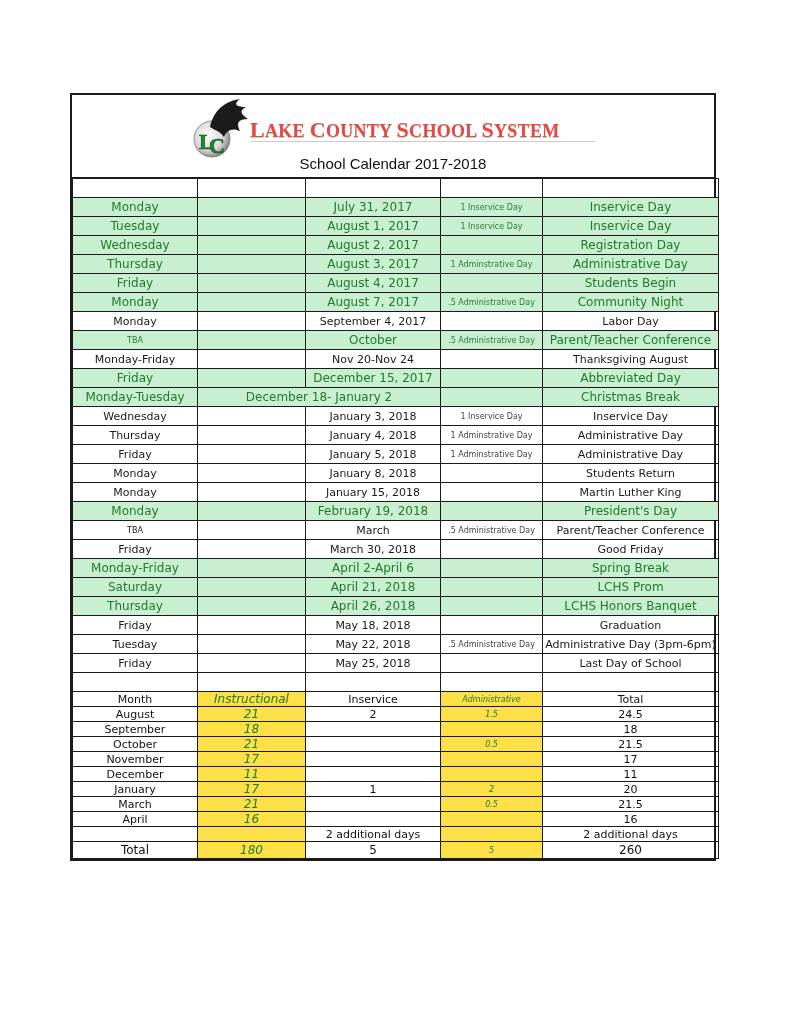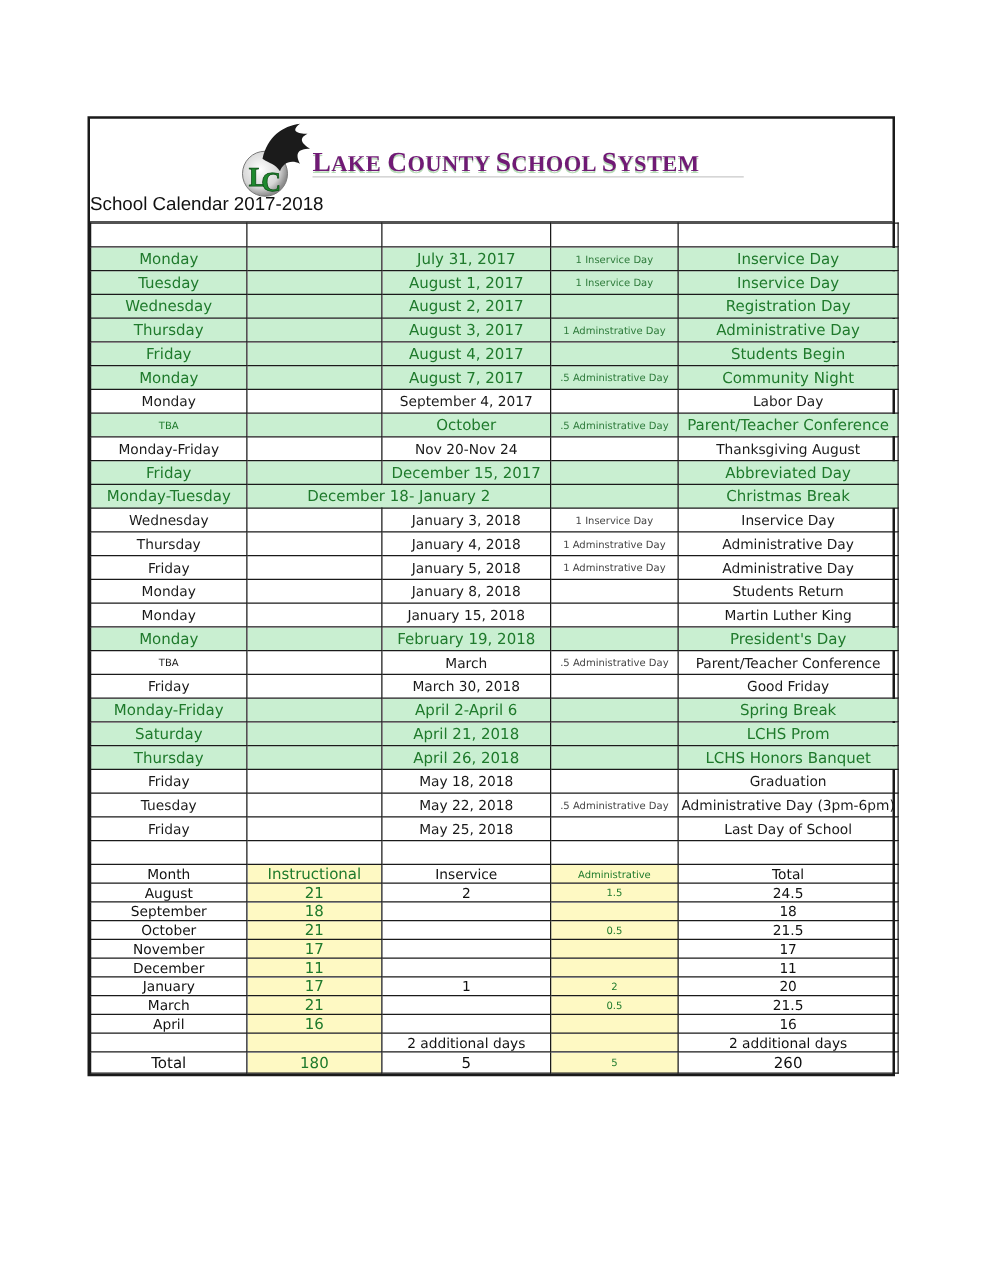--- a/index.html
+++ b/index.html
@@ -1,32 +1,32 @@
 <!DOCTYPE html>
 <html><head>
 <meta charset="utf-8">
 <style>
   html, body { margin:0; padding:0; background:#ffffff; }
   body { width:791px; height:1024px; position:relative; font-family:"Liberation Sans", sans-serif; }
   .sheet { position:absolute; left:70px; top:93px; width:646px; border:2px solid #1a1a1a; box-sizing:border-box; }
   .header { height:82px; position:relative; border-bottom:1.5px solid #1a1a1a; }
   .logo { position:absolute; left:118px; top:2px; width:60px; height:62px; }
-  .brand { position:absolute; left:178px; top:22px; font-family:"Liberation Serif", serif; font-weight:bold; color:#701a75; font-size:18px; letter-spacing:0.3px; white-space:nowrap; text-shadow:0 1px 0 #b5d9b5; }
+  .brand { position:absolute; left:178px; top:22px; font-family:"Liberation Serif", serif; font-weight:bold; color:#ef4444; font-size:18px; letter-spacing:0.3px; white-space:nowrap; text-shadow:0 1px 0 #b5d9b5; }
   .brand .big { font-size:22px; }
   .brand-line { position:absolute; left:178px; top:46px; width:345px; height:1px; background:#c9c9c9; }
-  .subtitle { position:absolute; left:0; right:0; top:60px; text-align:left; font-size:15px; color:#111; }
+  .subtitle { position:absolute; left:0; right:0; top:60px; text-align:center; font-size:15px; color:#111; }
   table { border-collapse:collapse; width:100%; table-layout:fixed; }
   td { border:1.5px solid #1a1a1a; text-align:center; padding:0; overflow:hidden; white-space:nowrap; font-family:"DejaVu Sans", sans-serif; }
   .ev td { height:18px; font-size:11px; color:#1a1a1a; }
   .ev.g td { background:#c9efd1; color:#1f7a2c; font-size:12px; }
   .ev td.note { font-size:8px; color:#444; }
   .ev.g td.note { color:#2d7a3a; }
   .ev td.tba { font-size:8px; }
   .sum td { height:14px; font-size:11px; color:#111; line-height:13px; }
-  .sum td.gc { background:#fef9c3; color:#1f7a2c; font-size:12px; }
+  .sum td.gc { background:#fde047; color:#1f7a2c; font-size:12px;font-style:italic; }
   .sum td.gc.small { font-size:8px; }
   .sum.tot td { height:16px; font-size:12px; }
   .blank td { height:18px; }
 </style>
 </head>
 <body>
 
 <div class="sheet">
   <div class="header">
     <svg class="logo" viewBox="0 0 60 62">

